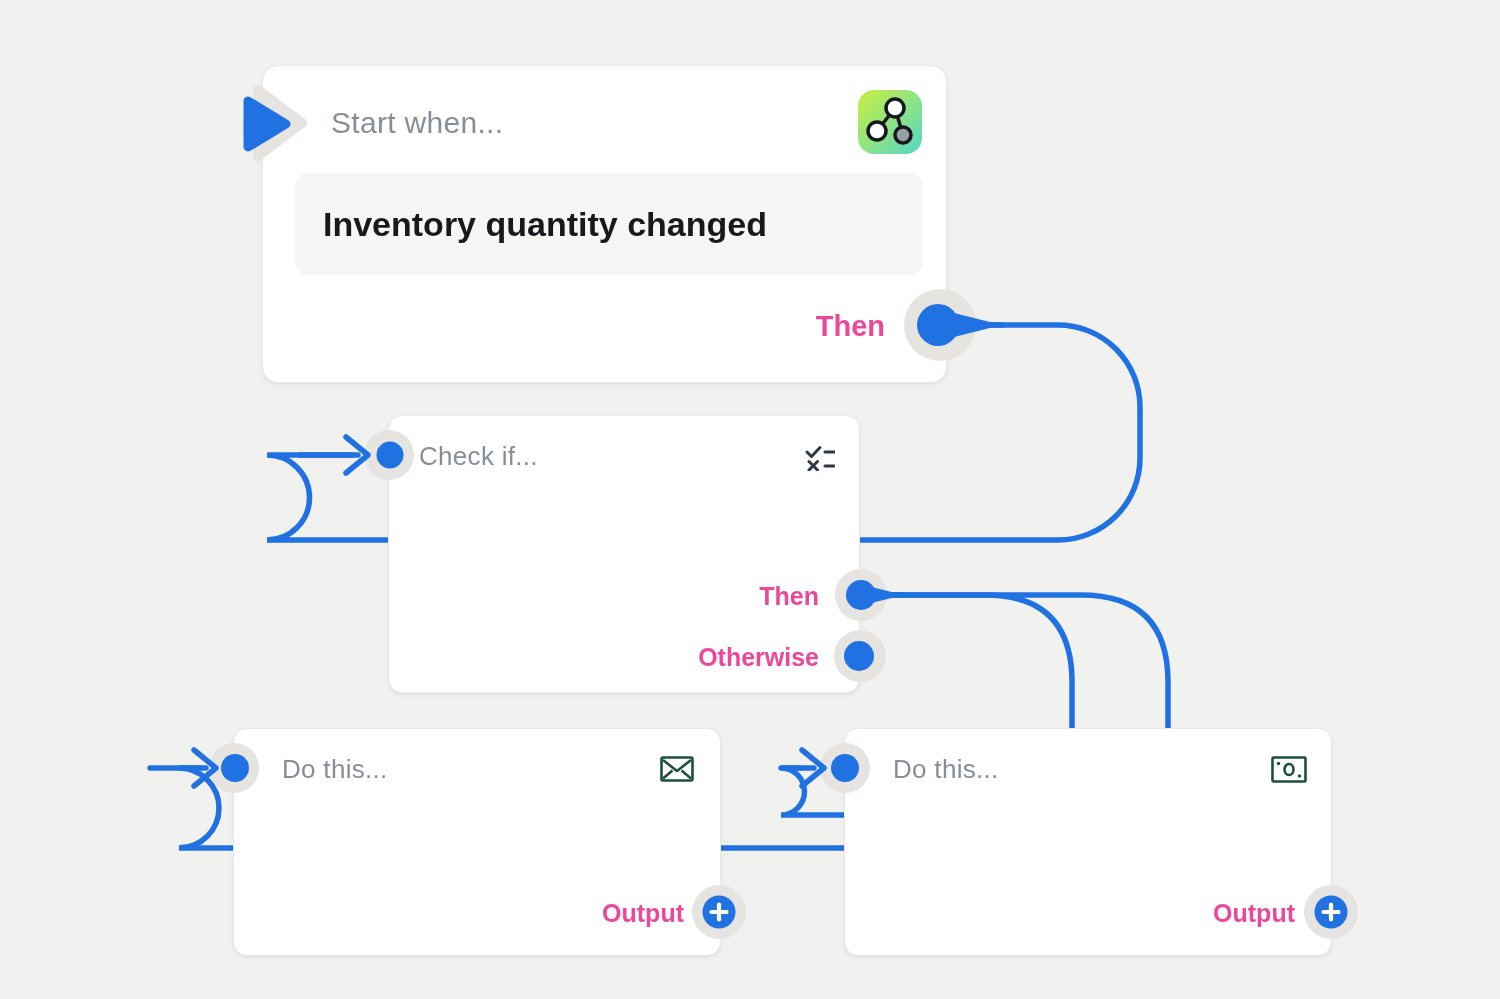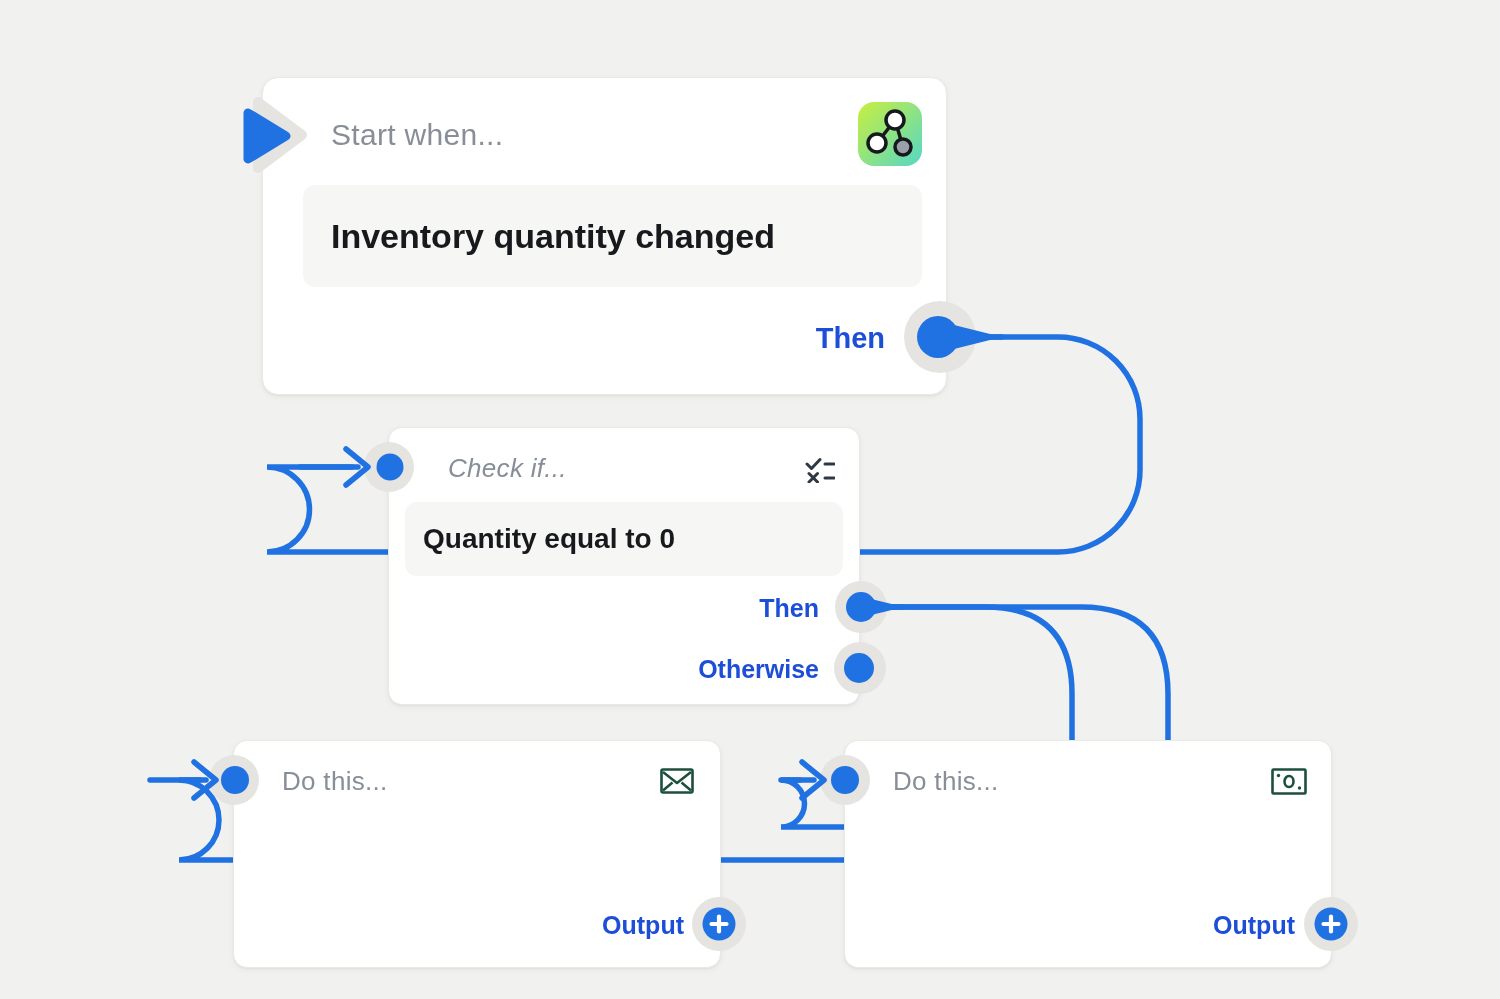--- a/index.html
+++ b/index.html
@@ -2,21 +2,21 @@
 <html><head>
 <meta charset="utf-8">
 <style>
   html,body{margin:0;padding:0;}
   body{
     width:1500px;height:999px;
     background:#f1f1ef;
     font-family:"Liberation Sans","DejaVu Sans",sans-serif;
     overflow:hidden;
   }
-  #canvas{position:relative;width:1500px;height:731px;margin-top:12px;}
+  #canvas{position:relative;width:1500px;height:731px;}
   svg.layer{position:absolute;left:0;top:0;pointer-events:none;}
   #lines-behind{z-index:1;}
   #front-layer{z-index:3;}
   .card{
     position:absolute;
     background:#ffffff;
     border:1px solid #e9e9e6;
     border-radius:16px;
     box-shadow:0 2px 6px rgba(0,0,0,0.05), 0 1px 2px rgba(0,0,0,0.04);
     z-index:2;
@@ -43,21 +43,21 @@
     border-radius:12px;
     display:flex;
     align-items:center;
     color:#17191c;
     font-weight:700;
     white-space:nowrap;
   }
   .icon-wrap{position:absolute;}
   .port-label{
     position:absolute;
-    color:#1d4ed8;
+    color:#ec4899;
     font-weight:600;
     text-align:right;
     white-space:nowrap;
   }
   .lbl-lg{font-size:29px;line-height:34px;}
   .lbl-md{font-size:25px;line-height:30px;}
 </style>
 </head>
 <body>
 
@@ -84,40 +84,37 @@
         <rect x="0" y="0" width="64" height="64" rx="16" fill="url(#trigGrad)"></rect>
         <g stroke="#15181c" stroke-width="3.5" fill="none">
           <line x1="37" y1="18" x2="19" y2="41"></line>
           <line x1="37" y1="18" x2="45" y2="45"></line>
         </g>
         <circle cx="37" cy="18" r="9" fill="#ffffff" stroke="#15181c" stroke-width="3.5"></circle>
         <circle cx="19" cy="41" r="9" fill="#ffffff" stroke="#15181c" stroke-width="3.5"></circle>
         <circle cx="45" cy="45" r="8" fill="#9aa0a8" stroke="#15181c" stroke-width="3.5"></circle>
       </svg>
     </div>
-    <div class="value-box" style="left:40px;right:24px;top:107px;height:102px;font-size:34px;padding-left:28px;">
+    <div class="value-box" style="left:32px;right:24px;top:107px;height:102px;font-size:34px;padding-left:28px;">
       <span>Inventory quantity changed</span>
     </div>
     <div class="port-label lbl-lg" style="right:61px;top:243px;">Then</div>
   </div>
 
   <div class="card" id="card-condition">
-    <div class="card-header hdr-md" style="left:59px;top:25px;font-style:italic;">Check if...</div>
+    <div class="card-header hdr-md" style="left:30px;top:25px;">Check if...</div>
     <div class="icon-wrap" style="right:24px;top:29px;width:30px;height:26px;">
       <svg width="30" height="26" viewBox="0 0 30 26">
         <g fill="none" stroke="#2e3944" stroke-width="3" stroke-linecap="round" stroke-linejoin="round">
           <path d="M2 7 l4.5 4.5 L15 2.5"></path>
           <line x1="20" y1="7" x2="29" y2="7"></line>
           <path d="M4 16.5 l8.5 8.5 M12.5 16.5 l-8.5 8.5"></path>
           <line x1="20" y1="21" x2="29" y2="21"></line>
         </g>
       </svg>
-    </div>
-    <div class="value-box" style="left:16px;right:16px;top:74px;height:74px;font-size:28px;padding-left:18px;">
-      <span>Quantity equal to 0</span>
     </div>
     <div class="port-label lbl-md" style="right:40px;top:165px;">Then</div>
     <div class="port-label lbl-md" style="right:40px;top:226px;">Otherwise</div>
   </div>
 
   <div class="card" id="card-send-slack">
     <div class="card-header hdr-md" style="left:48px;top:25px;">Do this...</div>
     <div class="icon-wrap" style="right:26px;top:26px;width:34px;height:28px;">
       <svg width="34" height="28" viewBox="0 0 34 28">
         <g fill="none" stroke="#1d4f3d" stroke-width="2.6" stroke-linejoin="round">

